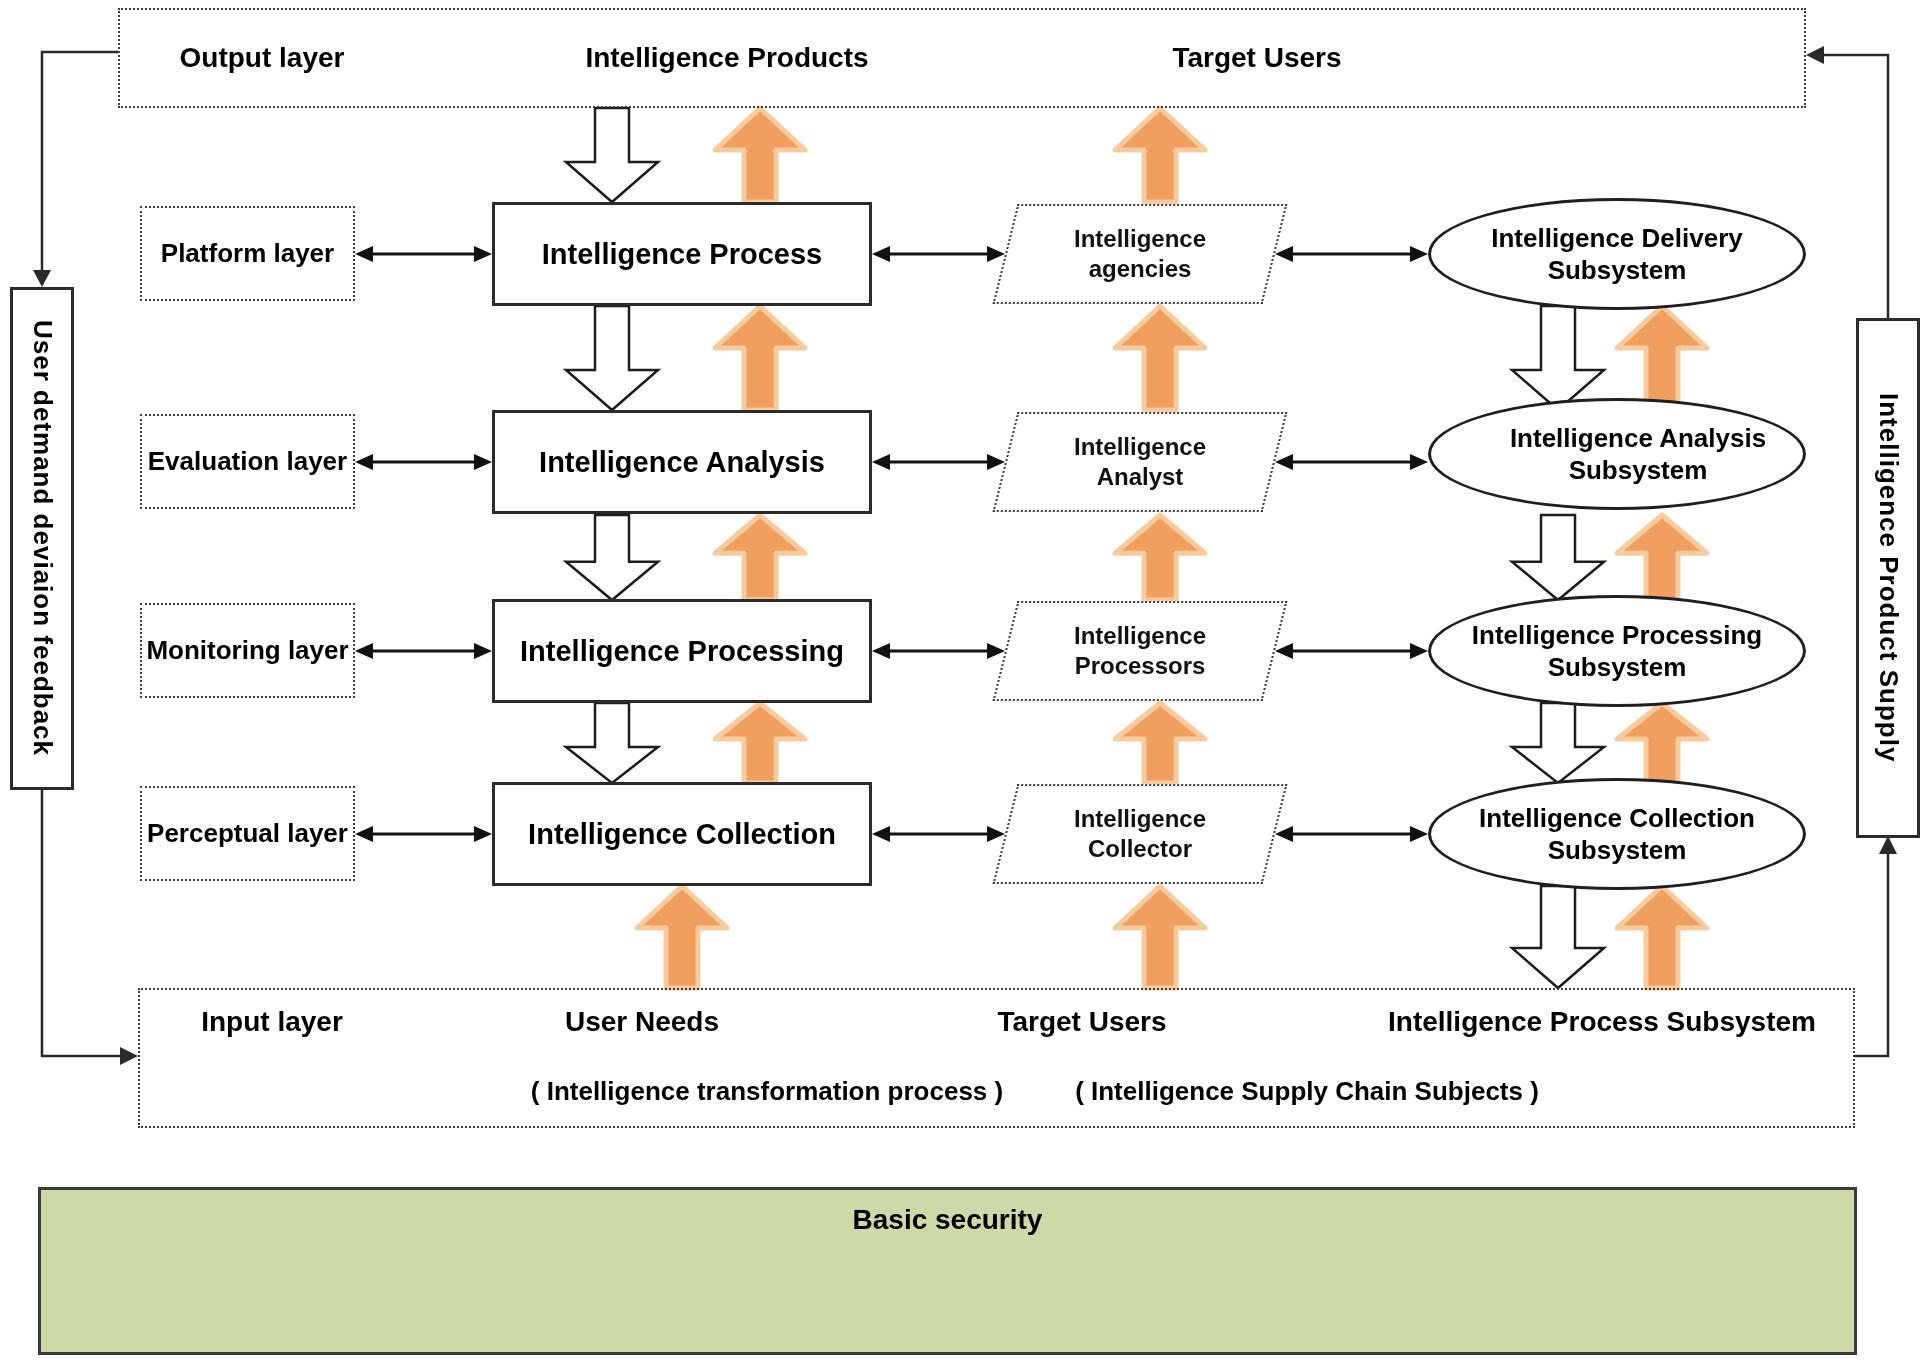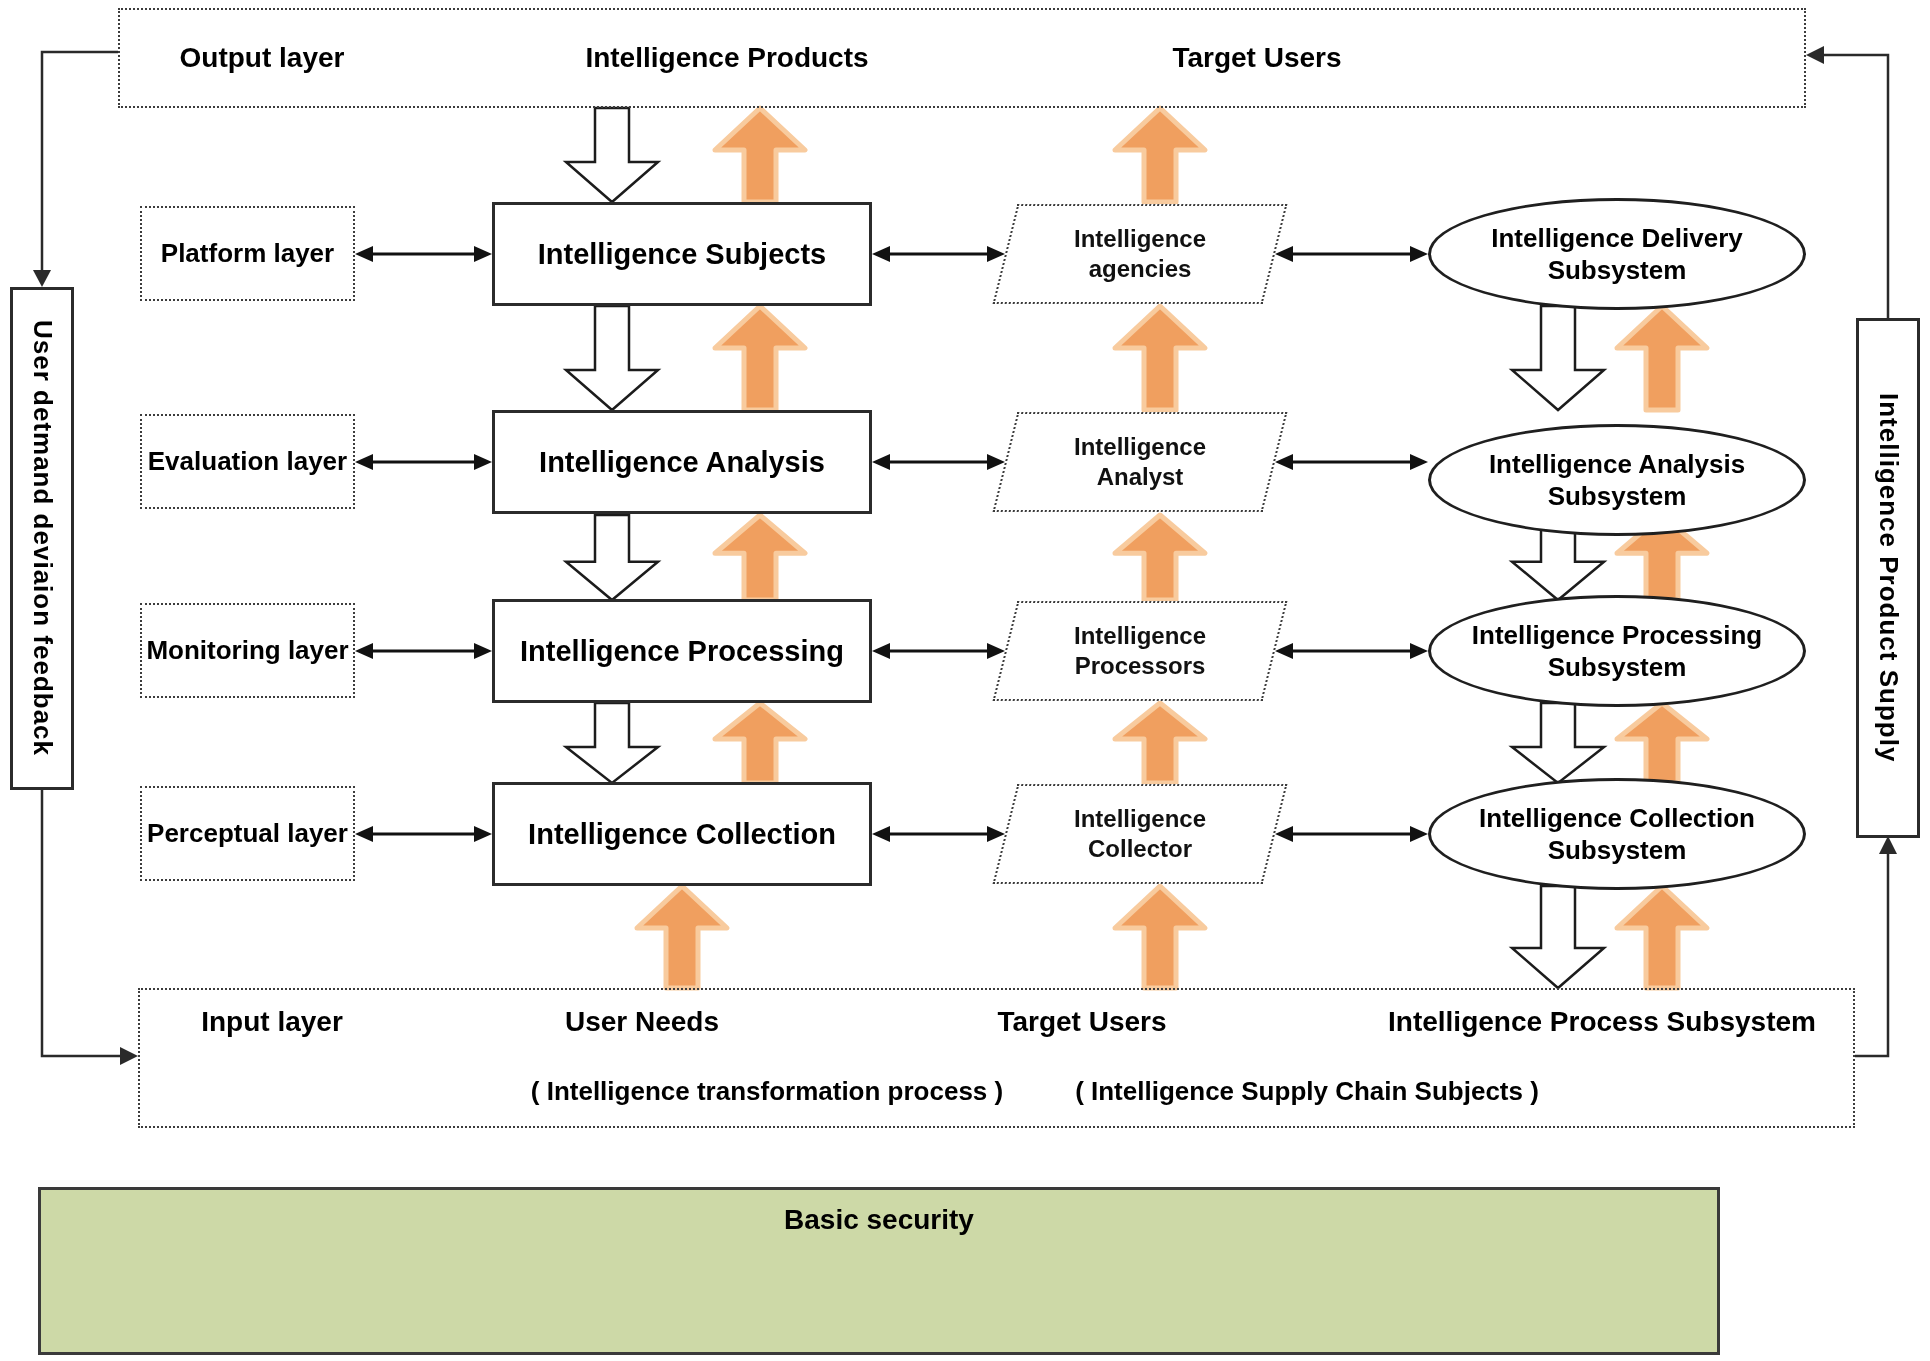--- a/index.html
+++ b/index.html
@@ -17,35 +17,35 @@
   .layer-box{left:140px;width:215px;height:95px;font-size:26px;}
   .proc-box{left:492px;width:380px;height:104px;font-size:29px;}
   .para-wrap{position:absolute;left:1005px;width:270px;height:100px;z-index:2;transform:skewX(-14deg);
              border:2.5px dotted #3c3c3c;background:#fff;box-sizing:border-box;
              display:flex;align-items:center;justify-content:center;}
   .para-text{transform:skewX(14deg);font-weight:bold;font-size:24px;color:#111;text-align:center;width:200px;line-height:1.25;}
   .ellipse{left:1428px;width:378px;height:112px;border-radius:50%;border:3px solid #1f1f1f;font-size:26px;line-height:1.25;}
   .ellipse .inner{width:330px;}
 
   .r1-layer{top:206px;} .r1-proc{top:202px;} .r1-para{top:204px;} .r1-ell{top:198px;}
-  .r2-layer{top:414px;} .r2-proc{top:410px;} .r2-para{top:412px;} .r2-ell{top:424px;}
+  .r2-layer{top:414px;} .r2-proc{top:410px;} .r2-para{top:412px;} .r2-ell{top:398px;justify-content:flex-end;}
   .r3-layer{top:603px;} .r3-proc{top:599px;} .r3-para{top:601px;} .r3-ell{top:595px;}
   .r4-layer{top:786px;} .r4-proc{top:782px;} .r4-para{top:784px;} .r4-ell{top:778px;}
 
   .side-box{z-index:2;font-size:26px;}
   .side-box .vtext{writing-mode:vertical-rl;white-space:nowrap;letter-spacing:1px;}
   .left-side{left:10px;top:287px;width:64px;height:503px;}
   .right-side{left:1856px;top:318px;width:64px;height:520px;}
 
   .input-box{left:138px;top:988px;width:1717px;height:140px;background:transparent;text-decoration:underline;}
   .input-box span{position:absolute;transform:translateX(-50%);white-space:nowrap;}
   .input-label{top:16px;font-size:28px;font-weight:bold;}
   .input-caption{top:86px;font-size:26px;font-weight:bold;}
 
-  .green-box{left:38px;top:1187px;width:1682px;height:168px;border:3px solid #3a3a3a;
+  .green-box{left:38px;top:1187px;width:1819px;height:168px;border:3px solid #3a3a3a;
              flex-direction:column;justify-content:space-between;padding-top:14px;}
   .green-title{font-size:28px;font-weight:bold;}
   .green-body{font-size:27px;font-weight:bold;width:1560px;line-height:1.35;margin-top:4px;}
 </style>
 </head>
 <body>
 
 <div class="canvas">
 
   <svg id="arrow-layer" xmlns="http://www.w3.org/2000/svg">
@@ -128,21 +128,21 @@
   </div>
 
   <div class="box solid side-box right-side">
     <span class="vtext">Intelligence Product Supply</span>
   </div>
 
   <div class="box dotted layer-box r1-layer">
     <span>Platform layer</span>
   </div>
   <div class="box solid proc-box r1-proc">
-    <span>Intelligence Subjects</span>
+    <span>Intelligence Process</span>
   </div>
   <div class="para-wrap r1-para">
     <div class="para-text">Intelligence agencies</div>
   </div>
   <div class="box ellipse r1-ell">
     <span class="inner">Intelligence Delivery Subsystem</span>
   </div>
 
   <div class="box dotted layer-box r2-layer">
     <span>Evaluation layer</span>

